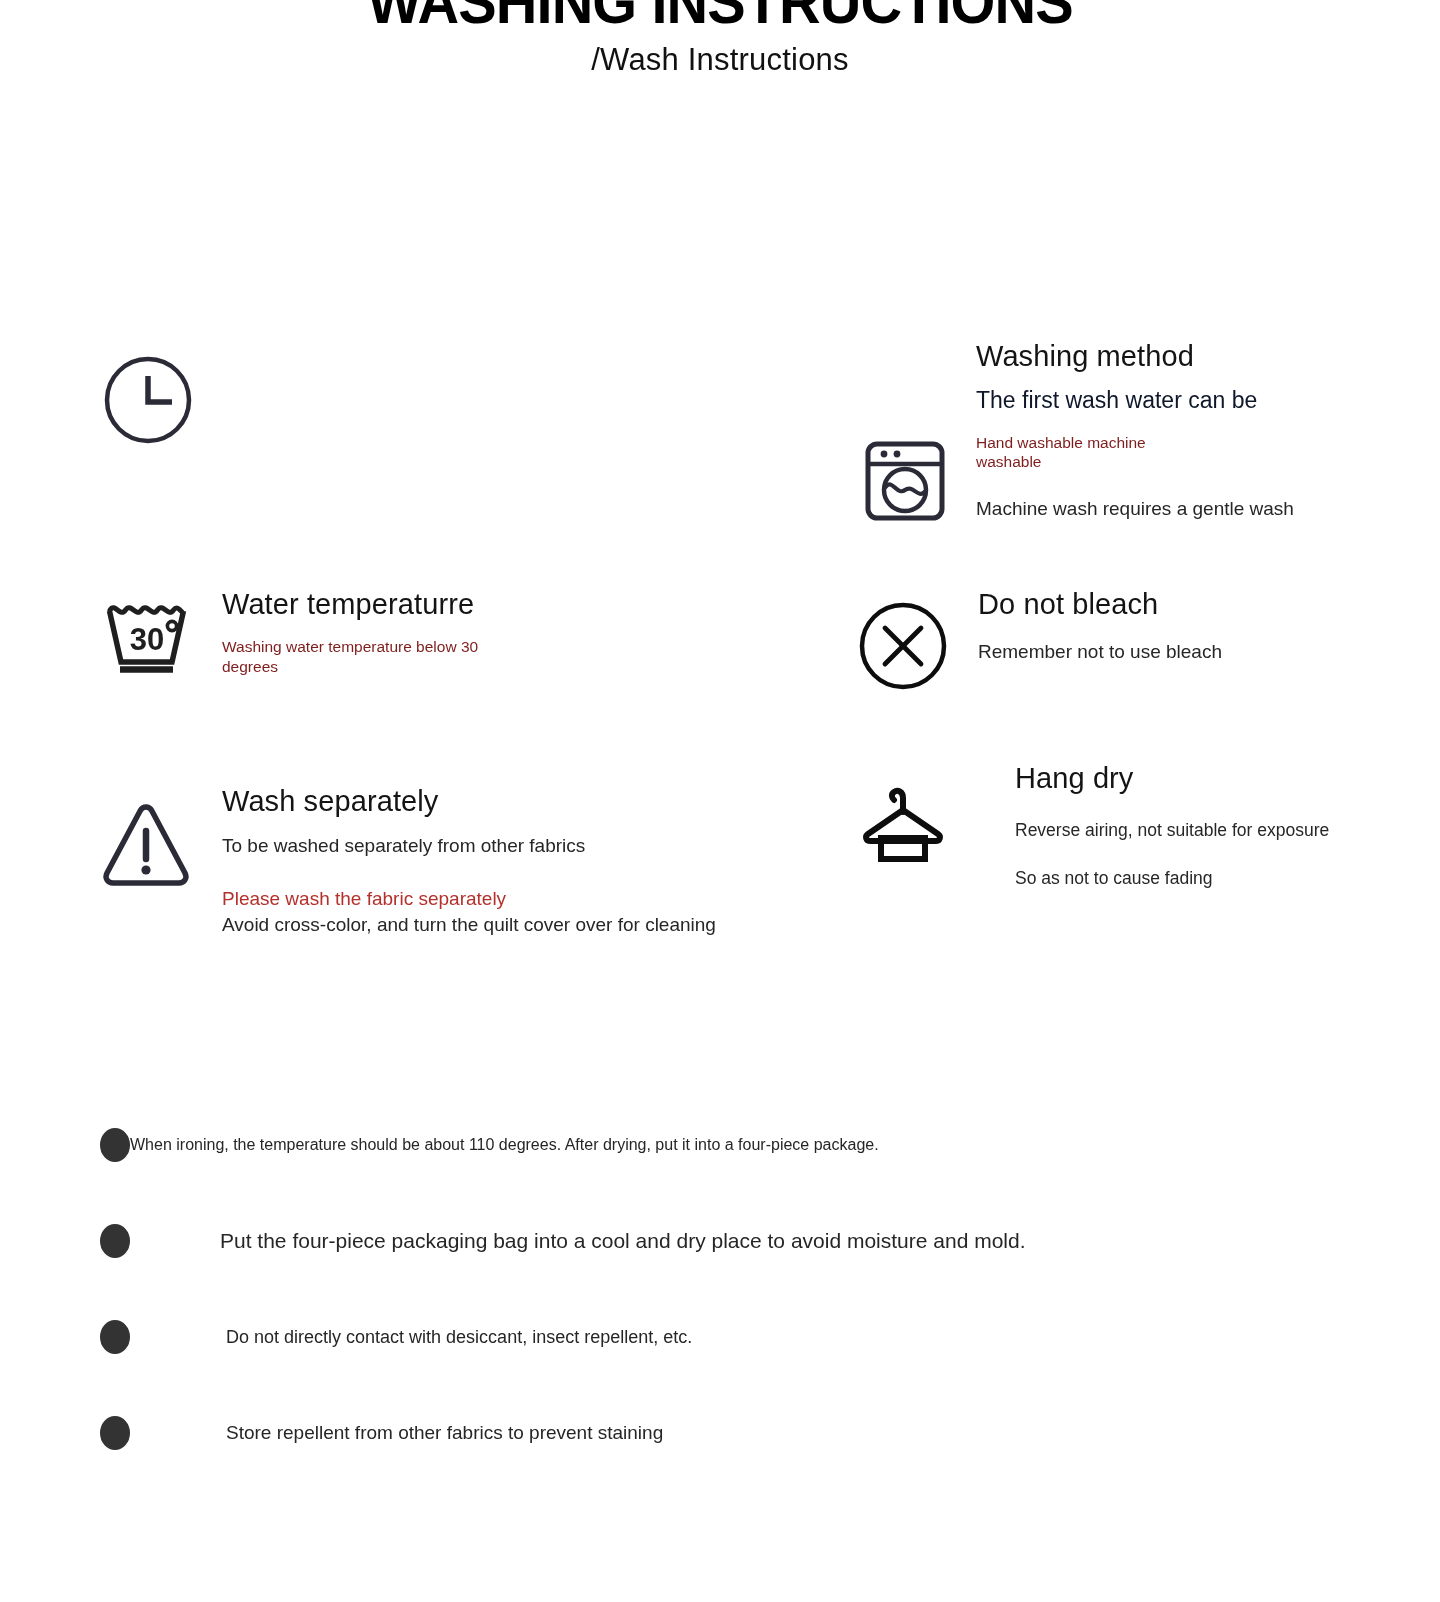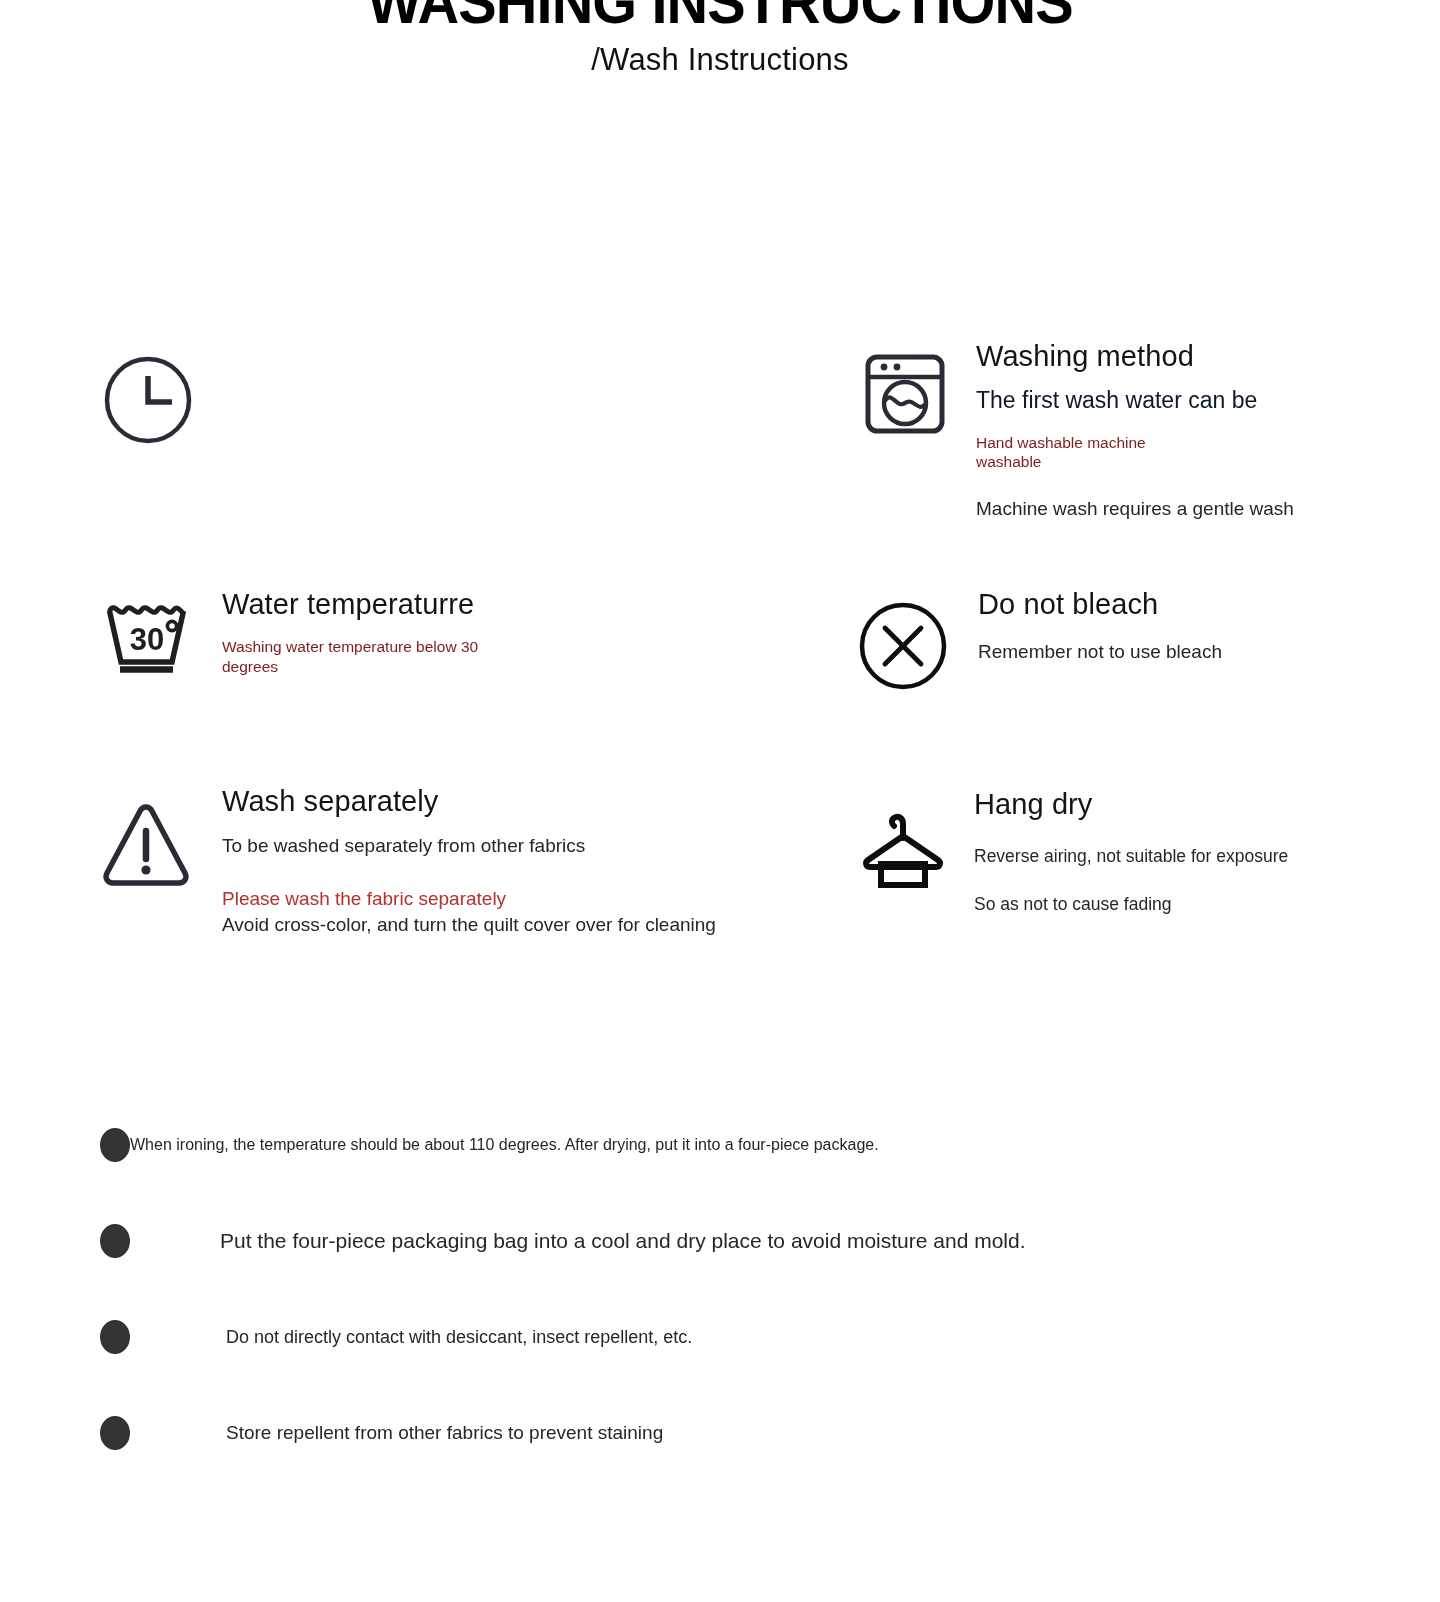--- a/index.html
+++ b/index.html
@@ -85,25 +85,25 @@
   .line.red { color: #b4302a; }
   .line.big-red {
     font-size: 23px;
     color: #0f172a;
     margin-bottom: 16px;
   }
   .line.last { margin-bottom: 0; }
 
   
   #sec-soak      { top: 0px;   left: 100px; width: 700px; }
-  #sec-method    { top: 0px;   left: 862px; width: 520px; }
+  #sec-method    { top: 0px;   left: 862px; width: 520px; align-items: flex-end; }
   #sec-temp      { top: 248px; left: 100px; width: 660px; }
   #sec-bleach    { top: 248px; left: 855px; width: 520px; }
   #sec-separate  { top: 445px; left: 98px;  width: 700px; }
-  #sec-hang      { top: 448px; left: 860px; width: 520px; }
+  #sec-hang      { top: 422px; left: 860px; width: 520px; gap: 41px; }
 
   #sec-soak .icon-wrap     { width: 96px; margin-right: 26px; padding-top: 14px; }
   #sec-method .icon-wrap   { width: 86px; margin-right: 28px; padding-top: 13px; }
   #sec-temp .icon-wrap     { width: 96px; margin-right: 26px; padding-top: 10px; }
   #sec-bleach .icon-wrap   { width: 96px; margin-right: 27px; padding-top: 12px; }
   #sec-separate .icon-wrap { width: 96px; margin-right: 28px; padding-top: 12px; }
   #sec-hang .icon-wrap     { width: 86px; margin-right: 28px; padding-top: 10px; }
 
   #sec-method .sec-title { margin-bottom: 13px; }
   #sec-bleach .sec-title { margin-bottom: 19px; }

